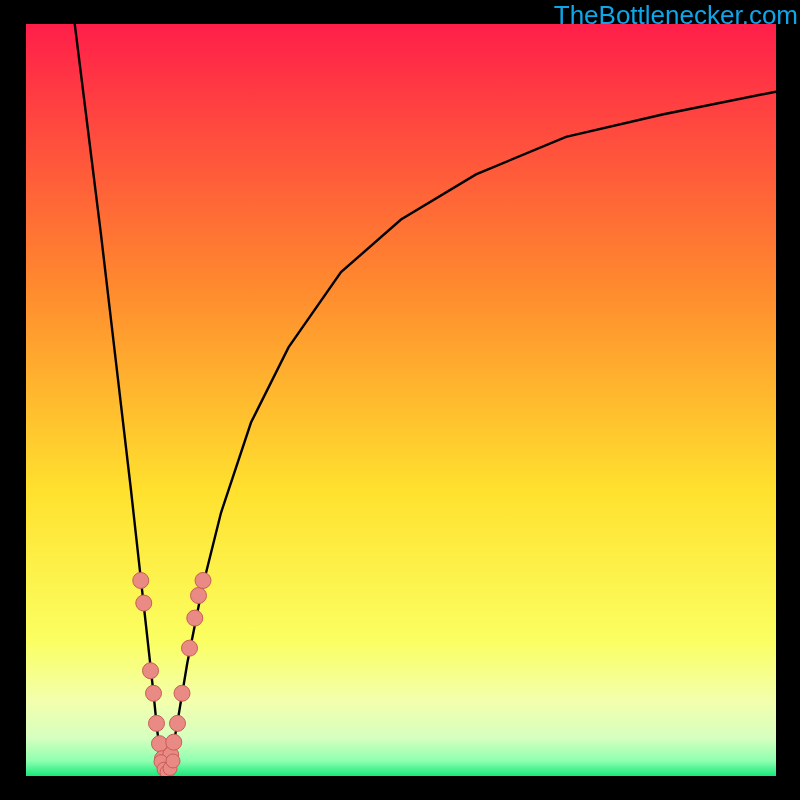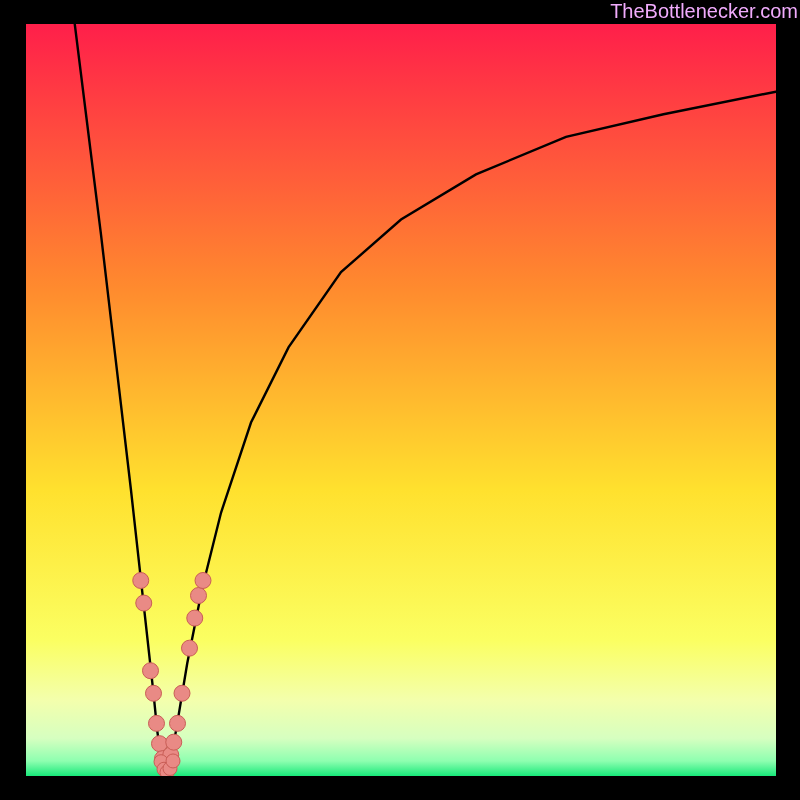--- a/index.html
+++ b/index.html
@@ -22,22 +22,22 @@
     left: 26px;
     top: 24px;
     width: 750px;
     height: 752px;
     overflow: hidden;
   }
   .watermark {
     position: absolute;
     top: 0px;
     right: 2px;
-    color: #f0abfc;
-    font-size: 20px;
+    color: #0ea5e9;
+    font-size: 26px;
     font-weight: 500;
     letter-spacing: 0px;
     z-index: 3;
   }
 </style>
 </head>
 <body>
 
 <div class="outer-frame">
   <div class="watermark">TheBottlenecker.com</div>

